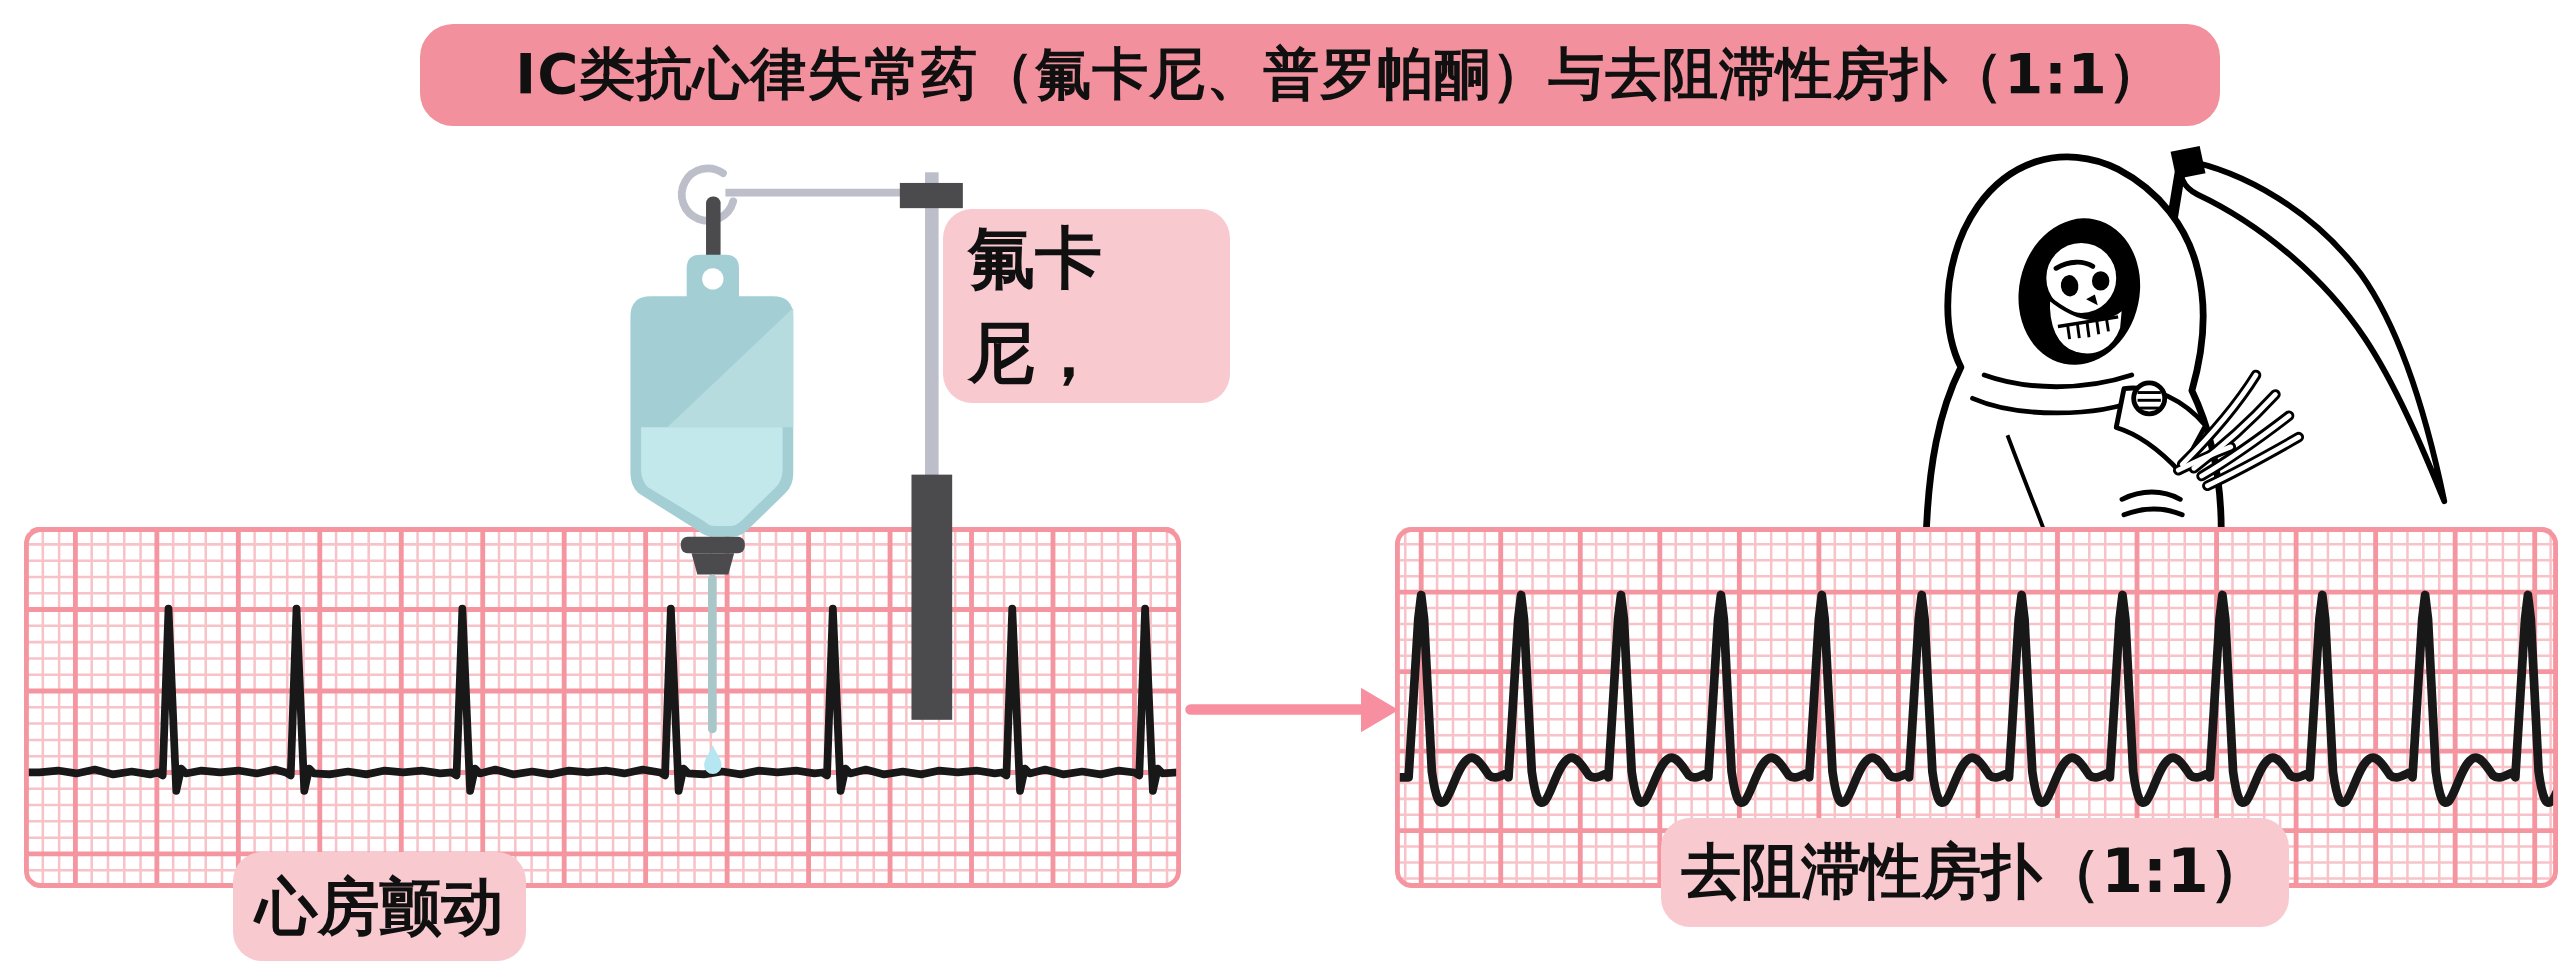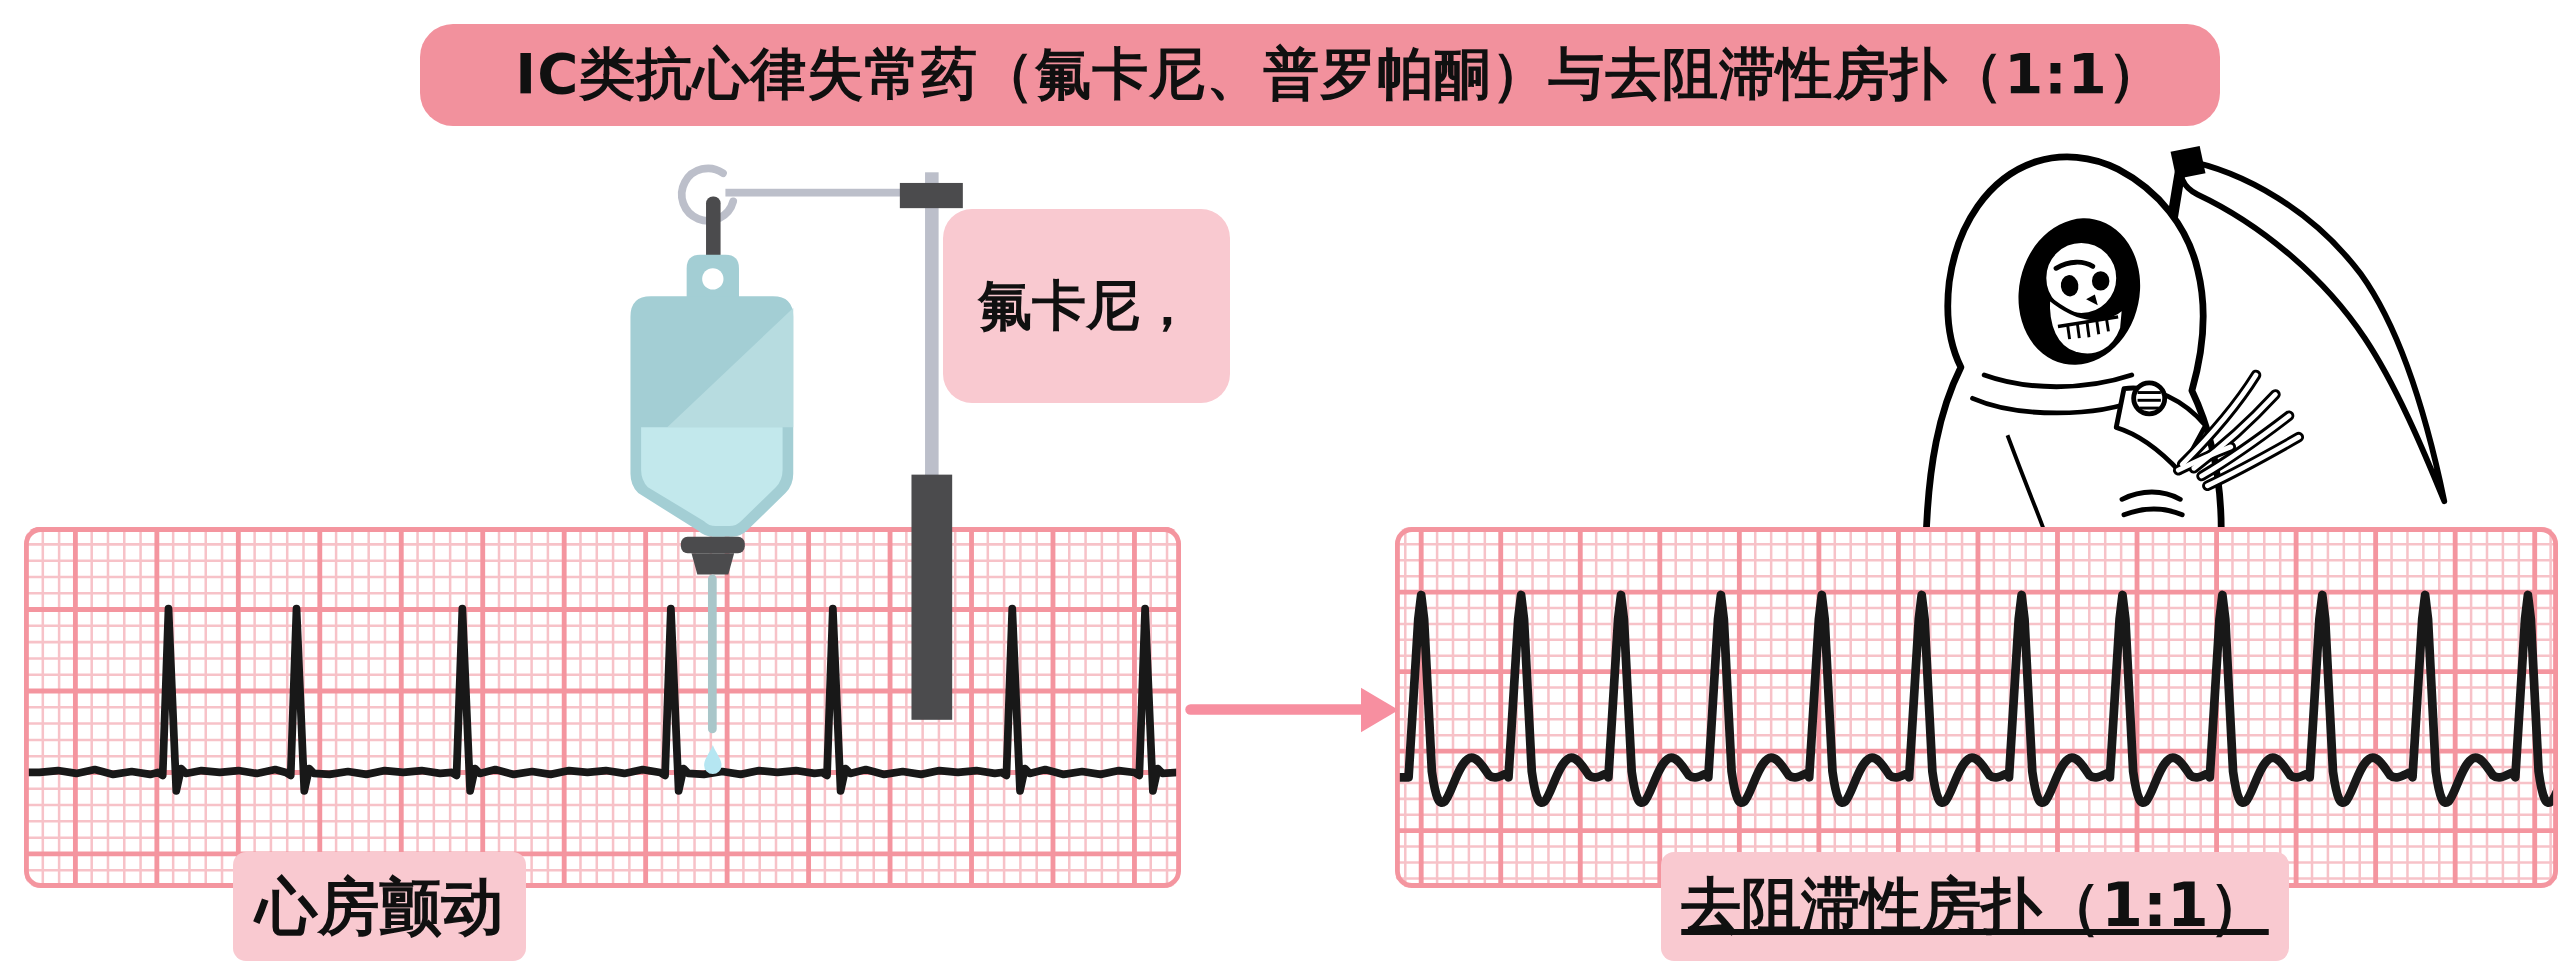--- a/index.html
+++ b/index.html
@@ -23,30 +23,30 @@
     position:relative;width:2576px;height:970px;background:#ffffff;overflow:hidden;
     font-family:"DejaVu Sans","Liberation Sans",sans-serif;color:var(--ink);
   }
   .abs{position:absolute;}
   .banner{
     left:420px;top:24px;width:1760px;height:102px;background:var(--banner-bg);
     border-radius:33px;display:flex;align-items:center;justify-content:center;
     font-size:56px;font-weight:600;letter-spacing:1px;white-space:nowrap;z-index:6;padding-left:40px;
   }
   .pill{
-    background:var(--label-bg);border-radius:13px;display:flex;align-items:center;justify-content:center;
+    background:var(--label-bg);border-radius:29px;display:flex;align-items:center;justify-content:center;
     font-weight:600;color:var(--ink);z-index:6;
   }
   .drug-label{
     left:943px;top:209px;width:287px;height:194px;border-radius:29px;
     flex-direction:column;align-items:flex-start;justify-content:center;
-    padding-left:35px;box-sizing:border-box;font-size:54px;line-height:1.42;z-index:6;
+    padding-left:25px;box-sizing:border-box;font-size:67px;line-height:1.42;z-index:6;
   }
   .ecg-label-left{left:233px;top:852px;width:293px;height:109px;font-size:62px;}
-  .ecg-label-right{left:1661px;top:852px;width:628px;height:109px;font-size:60px;text-decoration:underline;}
+  .ecg-label-right{left:1661px;top:818px;width:628px;height:109px;font-size:60px;}
   .strip{position:absolute;z-index:3;}
   .strip .border{stroke:var(--grid-major);stroke-width:5;}
   .trace{fill:none;stroke:var(--trace);stroke-linejoin:round;stroke-linecap:round;}
   .iv-svg{left:582px;top:78px;z-index:4;}
   .arrow-svg{left:1181px;top:682px;z-index:4;}
   .reaper-svg{left:1891px;top:144px;z-index:2;}
 </style>
 </head>
 <body>
 

